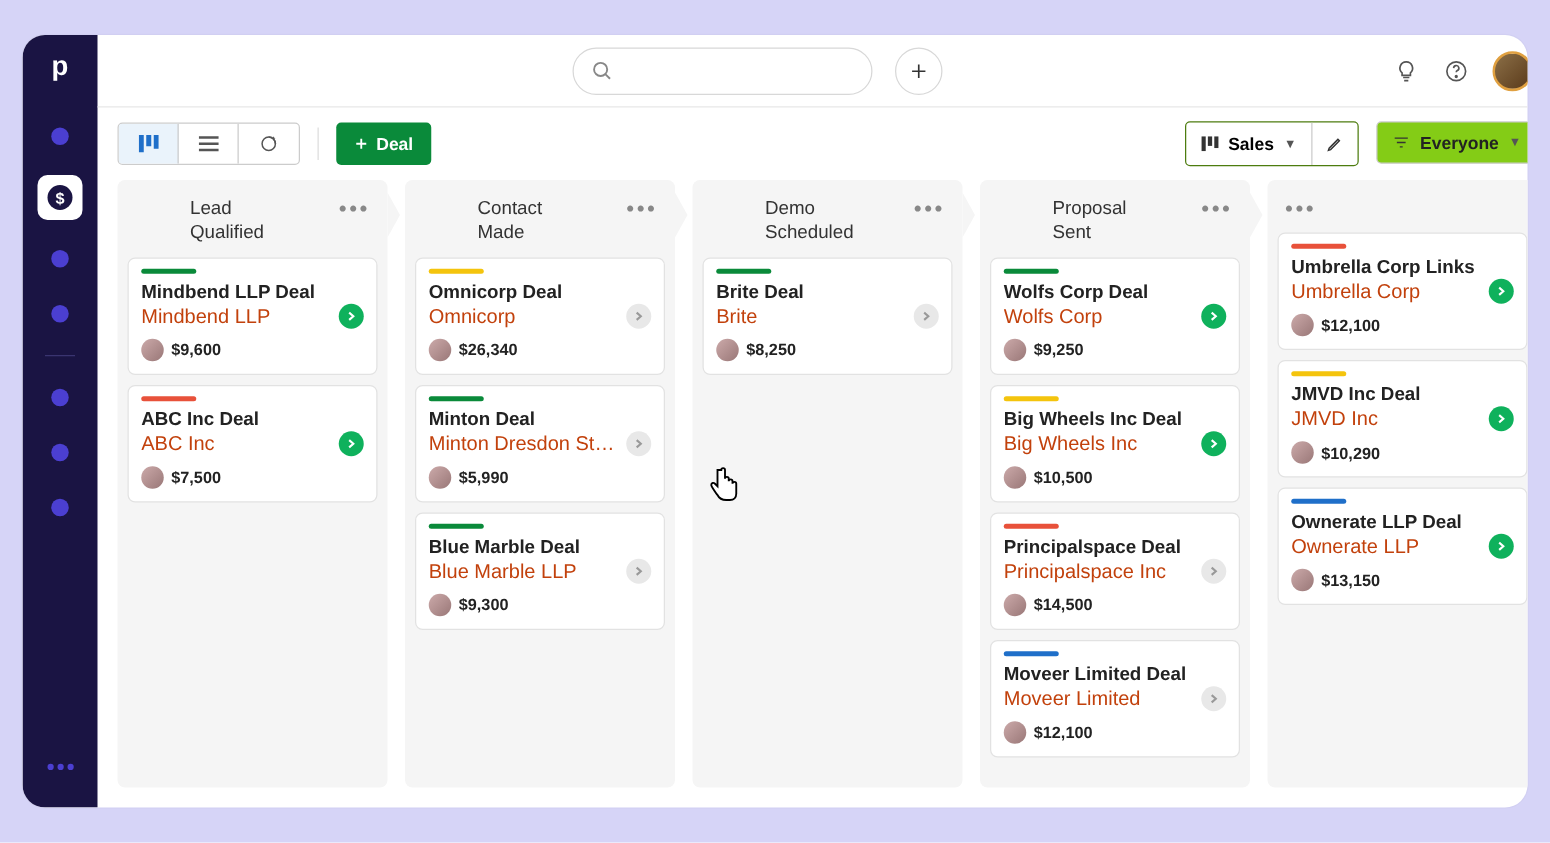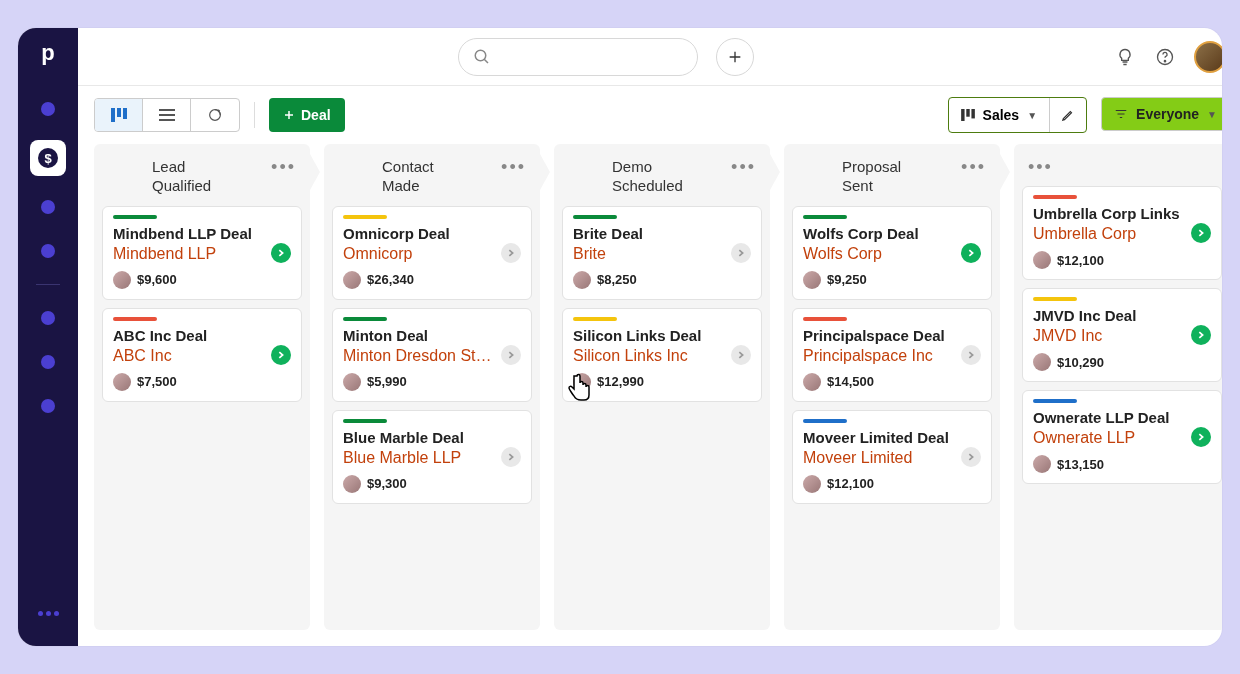--- a/index.html
+++ b/index.html
@@ -573,49 +573,49 @@
               <div class="card-foot">
                 <div class="mini-avatar"></div>
                 <div class="amount">$8,250</div>
               </div>
               <div class="card-action next">
                 <svg width="10" height="10" viewBox="0 0 24 24" fill="none" stroke="#999" stroke-width="4">
                   <polyline points="8,5 16,12 8,19"></polyline>
                 </svg>
               </div>
             </div>
-            <div class="card">
-              <div class="stripe yellow"></div>
-              <div class="card-title">Silicon Links Deal</div>
-              <div class="card-sub">Silicon Links Inc</div>
-              <div class="card-foot">
-                <div class="mini-avatar"></div>
-                <div class="amount">$12,990</div>
-              </div>
-              <div class="card-action next">
-                <svg width="10" height="10" viewBox="0 0 24 24" fill="none" stroke="#999" stroke-width="4">
-                  <polyline points="8,5 16,12 8,19"></polyline>
-                </svg>
-              </div>
-            </div>
           </div>
         </div>
         <div class="col">
           <div class="col-head">
             <div class="col-title">Proposal<br>Sent</div>
             <div class="col-menu">•••</div>
           </div>
           <div class="cards">
             <div class="card">
               <div class="stripe green"></div>
               <div class="card-title">Wolfs Corp Deal</div>
               <div class="card-sub">Wolfs Corp</div>
               <div class="card-foot">
                 <div class="mini-avatar"></div>
                 <div class="amount">$9,250</div>
+              </div>
+              <div class="card-action go">
+                <svg width="10" height="10" viewBox="0 0 24 24" fill="none" stroke="#fff" stroke-width="4">
+                  <polyline points="8,5 16,12 8,19"></polyline>
+                </svg>
+              </div>
+            </div>
+            <div class="card">
+              <div class="stripe yellow"></div>
+              <div class="card-title">Big Wheels Inc Deal</div>
+              <div class="card-sub">Big Wheels Inc</div>
+              <div class="card-foot">
+                <div class="mini-avatar"></div>
+                <div class="amount">$10,500</div>
               </div>
               <div class="card-action go">
                 <svg width="10" height="10" viewBox="0 0 24 24" fill="none" stroke="#fff" stroke-width="4">
                   <polyline points="8,5 16,12 8,19"></polyline>
                 </svg>
               </div>
             </div>
             <div class="card">
               <div class="stripe red"></div>
               <div class="card-title">Principalspace Deal</div>

